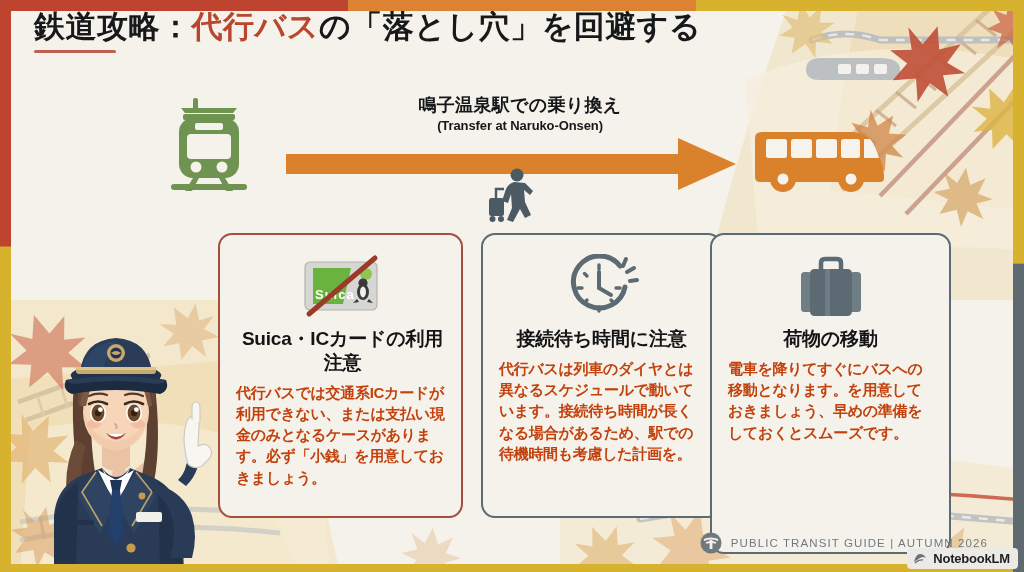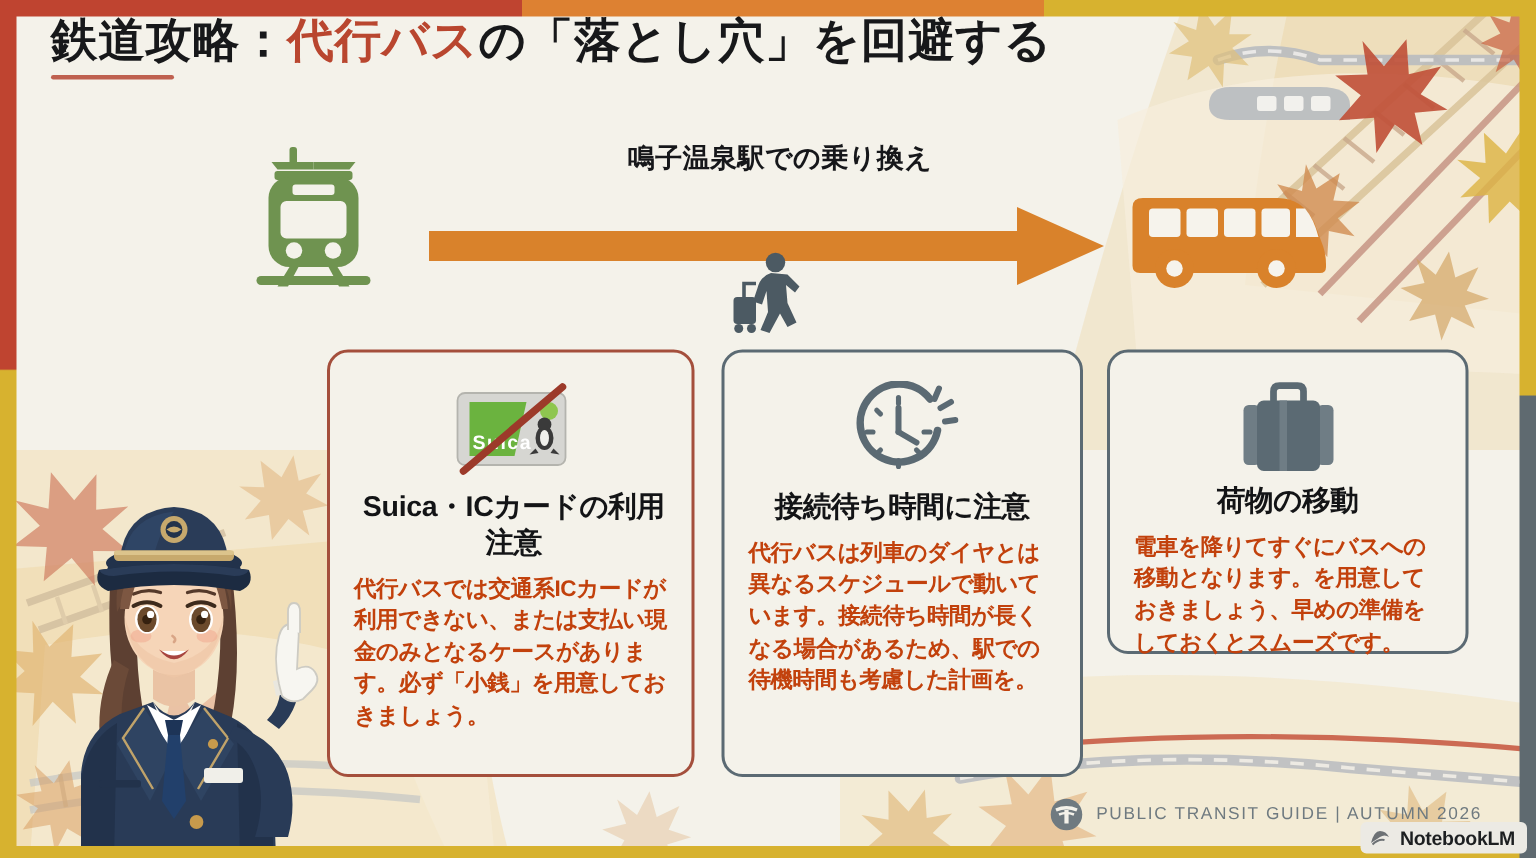--- a/index.html
+++ b/index.html
@@ -119,21 +119,21 @@
     width: 238px;
     background: #f4f2ea;
     border-radius: 14px;
     padding: 18px 16px 14px;
     display: flex;
     flex-direction: column;
     align-items: center;
   }
   .card-1 { left: 218px; width: 245px; height: 285px; border: 2.5px solid #a44f3c; }
   .card-2 { left: 481px; width: 241px; height: 285px; border: 2.5px solid #5b6a73; }
-  .card-3 { left: 738px; width: 241px; height: 203px; border: 2.5px solid #5b6a73; }
+  .card-3 { left: 710px; width: 241px; height: 321px; border: 2.5px solid #5b6a73; }
 
   .card-icon {
     height: 72px;
     display: flex; align-items: center; justify-content: center;
     margin-bottom: 2px;
   }
   .card-title {
     font-size: 19px;
     font-weight: 700;
     color: #131416;
@@ -322,20 +322,21 @@
         <rect x="8" y="88" width="76" height="6" rx="3"></rect>
       </g>
     </svg>
 
     <svg class="flow-arrow" width="450" height="56" viewBox="0 0 450 56">
       <path d="M0,18 L392,18 L392,2 L450,28 L392,54 L392,38 L0,38 Z" fill="#d9822b"></path>
     </svg>
 
     <div class="flow-label">
       <div class="jp">鳴子温泉駅での乗り換え</div>
+      <div class="en">(Transfer at Naruko-Onsen)</div>
     </div>
 
     <svg class="flow-walker" width="52" height="56" viewBox="0 0 52 56">
       <g fill="#4c5a63">
         <circle cx="30" cy="7" r="6.5"></circle>
         <path d="M27,14 Q20,16 18,24 L15,33 L21,35 L24,26 L25,40 L20,52 L26,54 L33,41
                  L38,50 L44,47 L38,34 L37,22 L43,27 L46,23 L38,15 Z"></path>
         <rect x="2" y="30" width="15" height="18" rx="2.5"></rect>
         <path d="M9,30 L9,21 L17,21" stroke="#4c5a63" stroke-width="2.4" fill="none"></path>
         <circle cx="5.5" cy="51" r="3"></circle>

